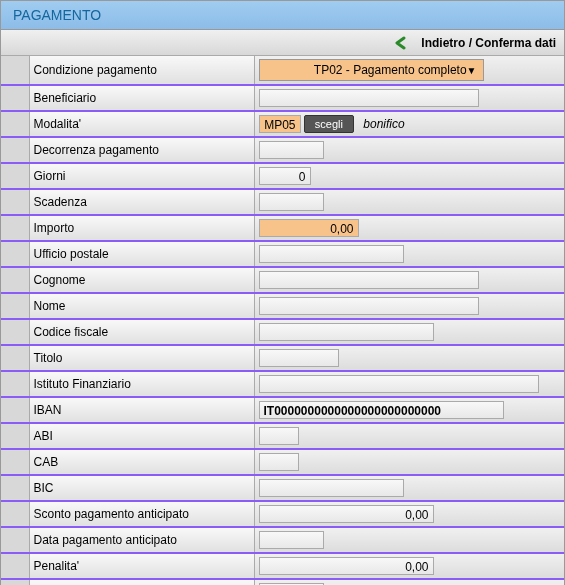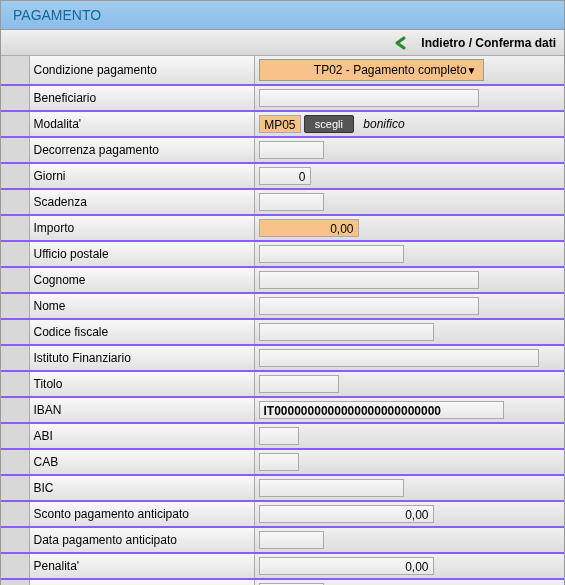--- a/index.html
+++ b/index.html
@@ -169,30 +169,30 @@
       <td class="label">Nome</td>
       <td class="field"><span class="input" style="width:220px"></span></td>
     </tr>
     <tr>
       <td class="spacer"></td>
       <td class="label">Codice fiscale</td>
       <td class="field"><span class="input" style="width:175px"></span></td>
     </tr>
     <tr>
       <td class="spacer"></td>
+      <td class="label">Titolo</td>
+      <td class="field"><span class="input" style="width:80px"></span></td>
+    </tr>
+    <tr>
+      <td class="spacer"></td>
       <td class="label">Istituto Finanziario</td>
       <td class="field"><span class="input" style="width:280px"></span></td>
     </tr>
     <tr>
       <td class="spacer"></td>
-      <td class="label">Titolo</td>
-      <td class="field"><span class="input" style="width:80px"></span></td>
-    </tr>
-    <tr>
-      <td class="spacer"></td>
       <td class="label">IBAN</td>
       <td class="field"><span class="input center" style="width:245px">IT0000000000000000000000000</span></td>
     </tr>
     <tr>
       <td class="spacer"></td>
       <td class="label">ABI</td>
       <td class="field"><span class="input" style="width:40px"></span></td>
     </tr>
     <tr>
       <td class="spacer"></td>

